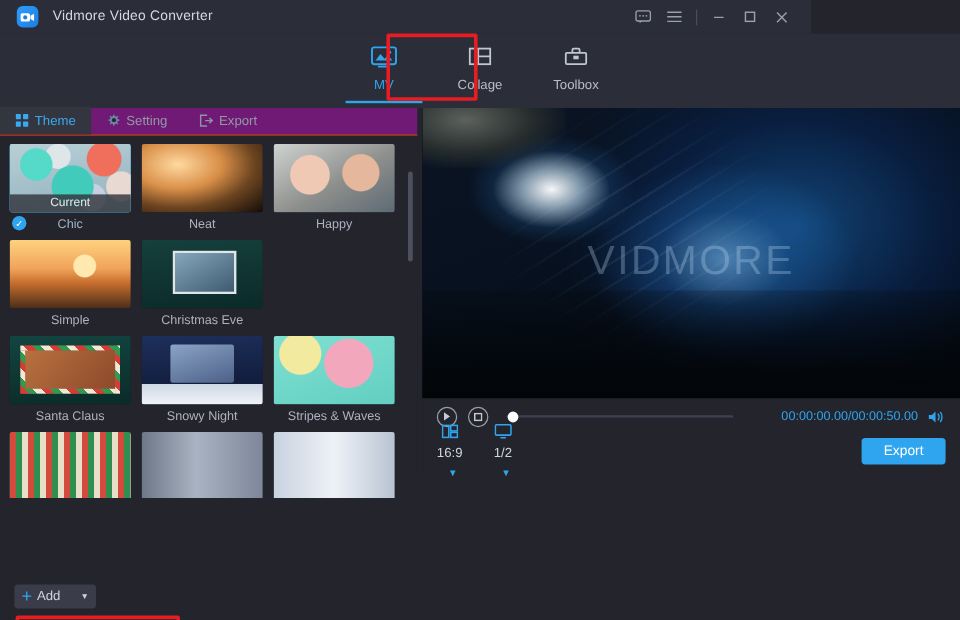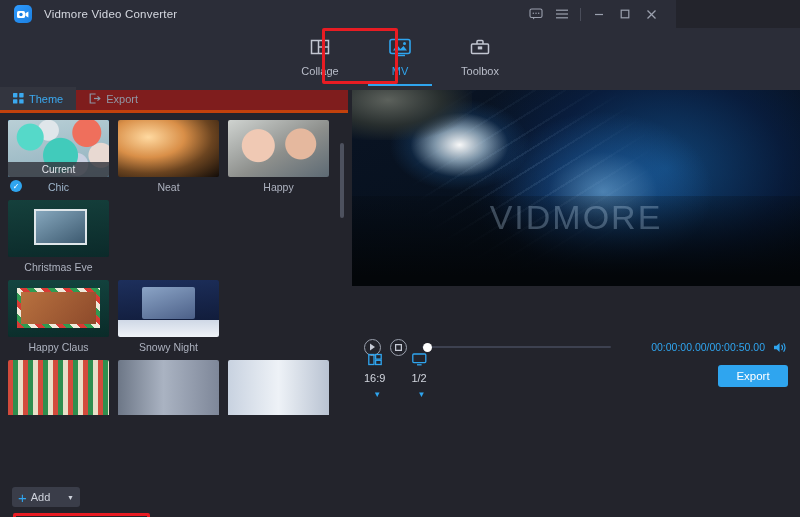--- a/index.html
+++ b/index.html
@@ -51,21 +51,21 @@
     content:""; position:absolute; left:8px; right:8px; bottom:0;
     height:2px; background:#2fa5ef;
   }
   .nav-hl {
     position:absolute; left:322px; top:28px; width:76px; height:56px;
     border:3px solid #e81c23; border-radius:2px; pointer-events:none;
   }
 
   
   .leftpanel { position:absolute; left:0; top:90px; width:348px; bottom:0; background:#23242c; }
-  .tabs { height:23px; display:flex; align-items:flex-end; background:#7f1d1d; border-bottom:3px solid #c2410c; }
+  .tabs { height:23px; display:flex; align-items:flex-end; background:#701a75; border-bottom:1px solid #c2410c; }
   .tab {
     height:23px; display:flex; align-items:center; gap:5px;
     padding:0 13px; font-size:11px; color:#9198a6;
   }
   .tab.active { background:#33353f; color:#3ba9f0; }
   .tab svg { display:block; }
 
   .themegrid {
     position:absolute; left:0; top:23px; right:0; height:302px;
     overflow:hidden; padding:7px 4px 0 8px;
@@ -150,21 +150,21 @@
   .addbtn .plus { color:#2fa5ef; font-size:15px; line-height:1; font-weight:300; }
   .addbtn .caret { margin-left:auto; font-size:7px; color:#cfd3dc; }
 
   .dz-hl {
     position:absolute; left:13px; top:423px; width:137px; height:75px;
     border:3px solid #e81c23; border-radius:2px;
   }
 
   
   .preview {
-    position:absolute; left:352px; top:90px; width:448px; height:196px;
+    position:absolute; left:352px; top:90px; width:448px; height:242px;
     overflow:hidden; background:#05070d;
   }
   .pv-art { position:absolute; inset:0; background:
      radial-gradient(ellipse 70px 46px at 24% 28%,rgba(255,255,255,.97) 0%,rgba(200,232,255,.6) 36%,rgba(40,110,180,.2) 70%,transparent 100%),
      radial-gradient(ellipse 110px 80px at 56% 52%,rgba(130,200,255,.55) 0%,rgba(40,120,200,.28) 50%,transparent 100%),
      radial-gradient(ellipse 200px 150px at 70% 40%,rgba(26,110,190,.55) 0%,rgba(10,40,90,.5) 60%,transparent 100%),
      linear-gradient(160deg,#0a1424 0%,#07111f 40%,#040a13 100%); }
   .pv-rays { position:absolute; inset:0;
      background:repeating-linear-gradient(148deg,rgba(180,220,255,.10) 0 2px,transparent 2px 16px);
      mask-image:radial-gradient(ellipse 170px 150px at 40% 40%,#000 0%,transparent 75%);
@@ -256,41 +256,41 @@
               <line x1="2.5" y1="2.5" x2="10.5" y2="10.5"></line>
               <line x1="10.5" y1="2.5" x2="2.5" y2="10.5"></line>
             </g>
           </svg>
       </div>
     </div>
   </div>
 
   <div class="topnav">
 
-    <div class="navitem">
-      <div class="nicon">
-        <svg width="22" height="22" viewBox="0 0 22 22">
-            <rect x="2.5" y="4.5" width="17" height="13" fill="none" stroke="#c2c6d1" stroke-width="1.5"></rect>
-            <line x1="9.5" y1="4.5" x2="9.5" y2="17.5" stroke="#c2c6d1" stroke-width="1.5"></line>
-            <line x1="9.5" y1="11" x2="19.5" y2="11" stroke="#c2c6d1" stroke-width="1.5"></line>
-          </svg>
-      </div>
-      <div class="nlabel">Collage</div>
-    </div>
-
     <div class="navitem active">
       <div class="nicon">
         <svg width="24" height="22" viewBox="0 0 24 22">
             <rect x="2" y="3.5" width="20" height="14" rx="2" fill="none" stroke="#2fa5ef" stroke-width="1.6"></rect>
             <path d="M5 14.5 L9 9 L12.5 13 L15.5 10 L19 14.5 Z" fill="#2fa5ef"></path>
             <circle cx="16.5" cy="7.5" r="1.5" fill="#2fa5ef"></circle>
             <line x1="7" y1="19.5" x2="17" y2="19.5" stroke="#2fa5ef" stroke-width="1.4"></line>
           </svg>
       </div>
       <div class="nlabel">MV</div>
+    </div>
+
+    <div class="navitem">
+      <div class="nicon">
+        <svg width="22" height="22" viewBox="0 0 22 22">
+            <rect x="2.5" y="4.5" width="17" height="13" fill="none" stroke="#c2c6d1" stroke-width="1.5"></rect>
+            <line x1="9.5" y1="4.5" x2="9.5" y2="17.5" stroke="#c2c6d1" stroke-width="1.5"></line>
+            <line x1="9.5" y1="11" x2="19.5" y2="11" stroke="#c2c6d1" stroke-width="1.5"></line>
+          </svg>
+      </div>
+      <div class="nlabel">Collage</div>
     </div>
 
     <div class="navitem">
       <div class="nicon">
         <svg width="22" height="22" viewBox="0 0 22 22">
             <rect x="2.5" y="8" width="17" height="9.5" rx="1" fill="none" stroke="#c2c6d1" stroke-width="1.5"></rect>
             <path d="M8 8 L8 5.6 Q8 4.6 9 4.6 L13 4.6 Q14 4.6 14 5.6 L14 8" fill="none" stroke="#c2c6d1" stroke-width="1.5"></path>
             <rect x="8.8" y="10.4" width="4.4" height="3" fill="#c2c6d1"></rect>
           </svg>
       </div>
@@ -307,20 +307,27 @@
             <g fill="#3ba9f0">
               <rect x="0" y="0" width="4.4" height="4.4" rx=".6"></rect>
               <rect x="6.2" y="0" width="4.4" height="4.4" rx=".6"></rect>
               <rect x="0" y="6.2" width="4.4" height="4.4" rx=".6"></rect>
               <rect x="6.2" y="6.2" width="4.4" height="4.4" rx=".6"></rect>
             </g>
           </svg>
         <span>Theme</span>
       </div>
       <div class="tab">
+        <svg width="11" height="11" viewBox="0 0 12 12">
+            <path d="M6 0.6 L7 0.6 L7.3 2.1 L8.5 2.6 L9.7 1.7 L10.4 2.4 L9.5 3.6 L10 4.8 L11.5 5.1 L11.5 6.1 L10 6.4 L9.5 7.6 L10.4 8.8 L9.7 9.5 L8.5 8.6 L7.3 9.1 L7 10.6 L6 10.6 L5.7 9.1 L4.5 8.6 L3.3 9.5 L2.6 8.8 L3.5 7.6 L3 6.4 L1.5 6.1 L1.5 5.1 L3 4.8 L3.5 3.6 L2.6 2.4 L3.3 1.7 L4.5 2.6 L5.7 2.1 Z" fill="#6d89a6"></path>
+            <circle cx="6.5" cy="5.6" r="1.9" fill="#262832"></circle>
+          </svg>
+        <span>Setting</span>
+      </div>
+      <div class="tab">
         <svg width="12" height="11" viewBox="0 0 12 11">
             <path d="M6.6 1 L1.2 1 L1.2 10 L6.6 10" fill="none" stroke="#8d96a6" stroke-width="1.2"></path>
             <line x1="5" y1="5.5" x2="10.5" y2="5.5" stroke="#8d96a6" stroke-width="1.2"></line>
             <path d="M8.5 3.4 L10.8 5.5 L8.5 7.6" fill="none" stroke="#8d96a6" stroke-width="1.2"></path>
           </svg>
         <span>Export</span>
       </div>
     </div>
 
     <div class="themegrid">
@@ -344,38 +351,50 @@
           <div class="thumb">
               <div class="art a-happy"></div>
             </div>
           <div class="tname">Happy</div>
         </div>
       </div>
 
       <div class="trow">
         <div class="tcard">
           <div class="thumb">
+              <div class="art a-simple"></div>
+            </div>
+          <div class="tname">Simple</div>
+        </div>
+        <div class="tcard">
+          <div class="thumb">
               <div class="art a-xeve"></div>
             </div>
           <div class="tname">Christmas Eve</div>
         </div>
       </div>
 
       <div class="trow">
         <div class="tcard">
           <div class="thumb">
               <div class="art a-santa"></div>
             </div>
-          <div class="tname">Happy Claus</div>
+          <div class="tname">Santa Claus</div>
         </div>
         <div class="tcard">
           <div class="thumb">
               <div class="art a-snowy"></div>
             </div>
           <div class="tname">Snowy Night</div>
+        </div>
+        <div class="tcard">
+          <div class="thumb">
+              <div class="art a-stripes"></div>
+            </div>
+          <div class="tname">Stripes &amp; Waves</div>
         </div>
       </div>
 
       <div class="trow">
         <div class="tcard">
           <div class="thumb">
               <div class="art a-row4a"></div>
             </div>
         </div>
         <div class="tcard">

